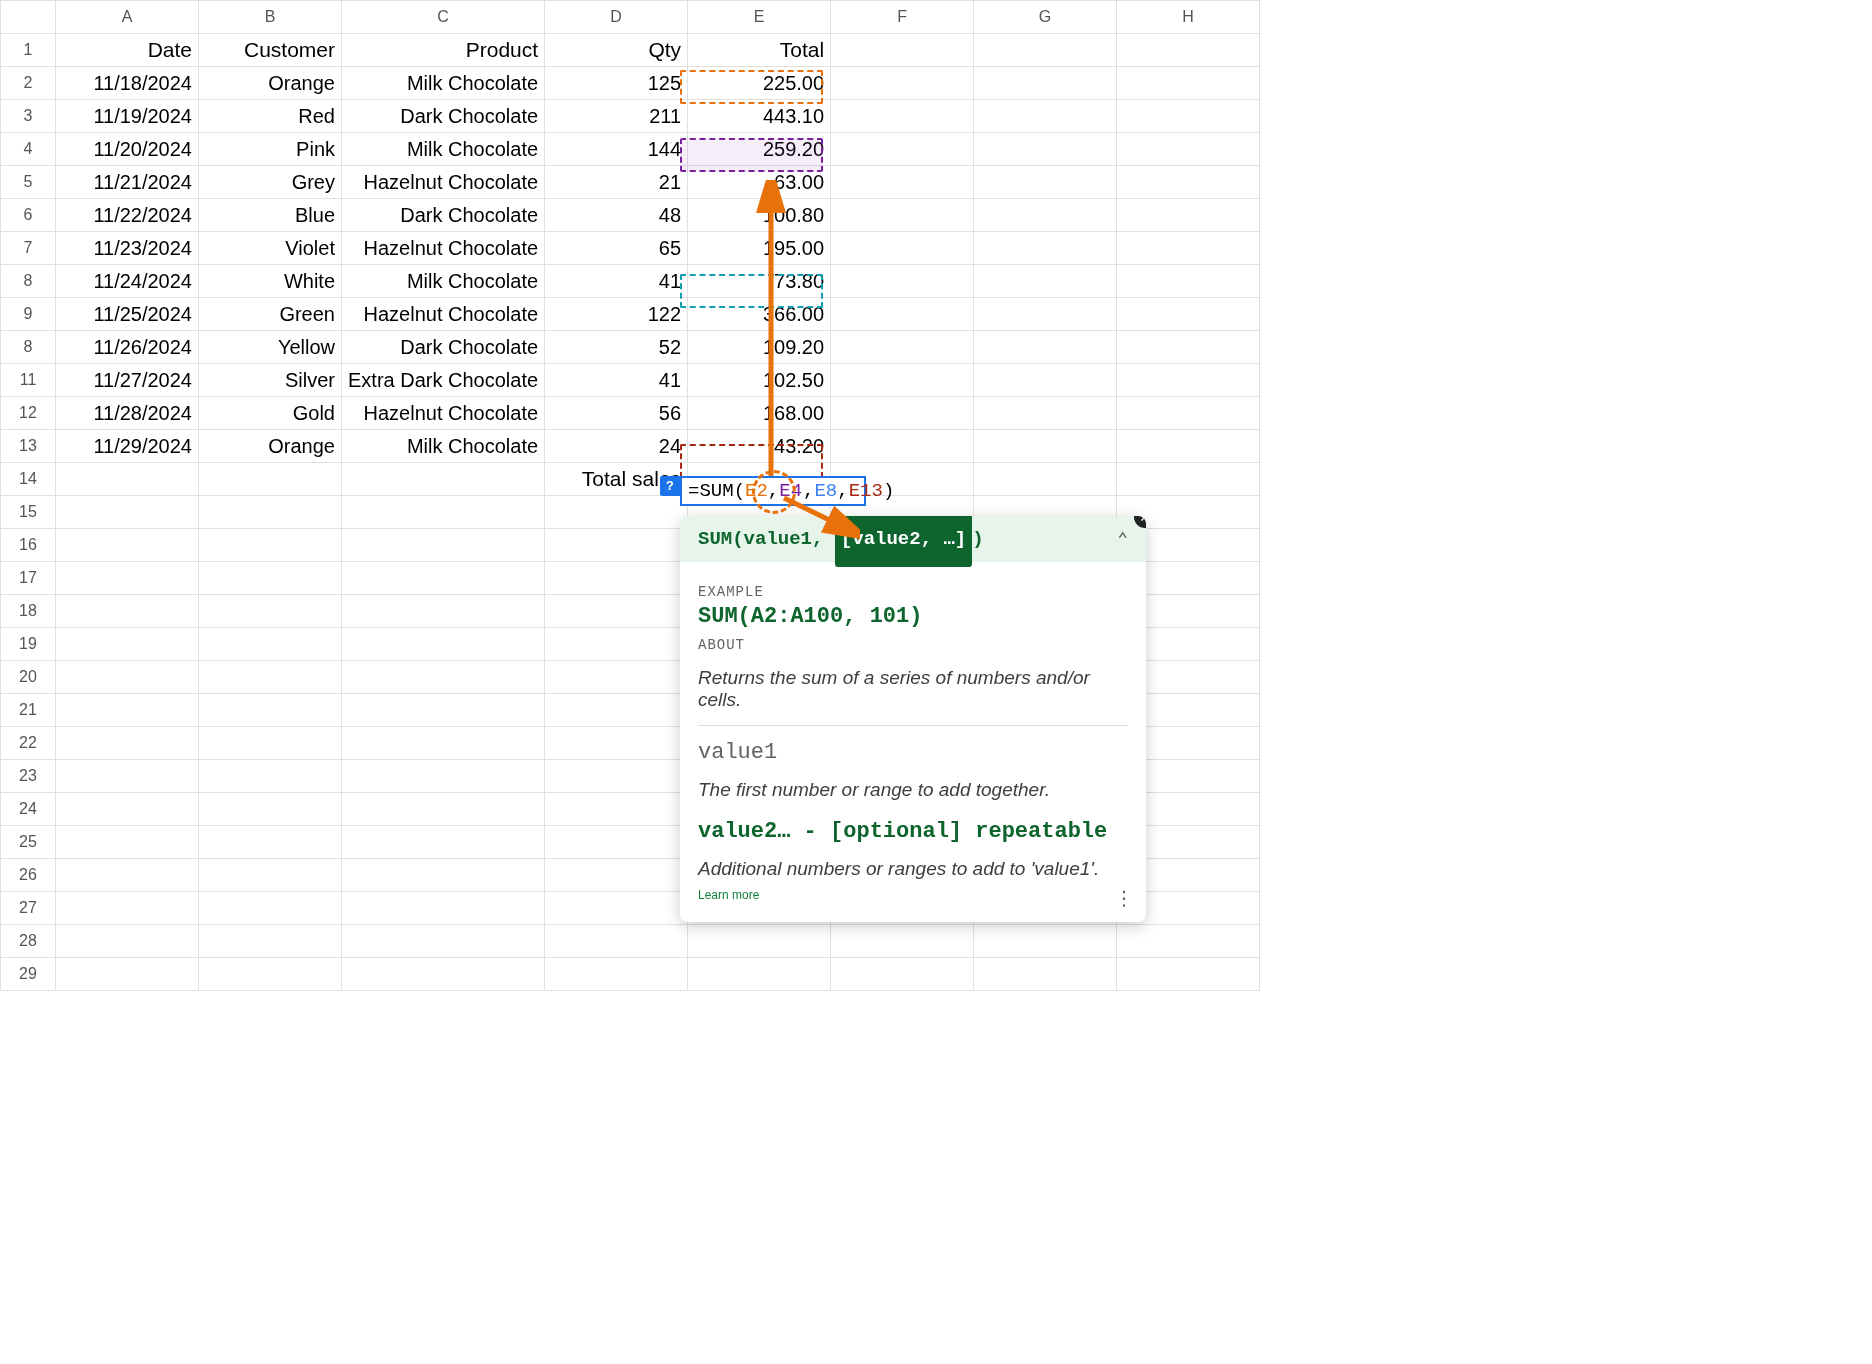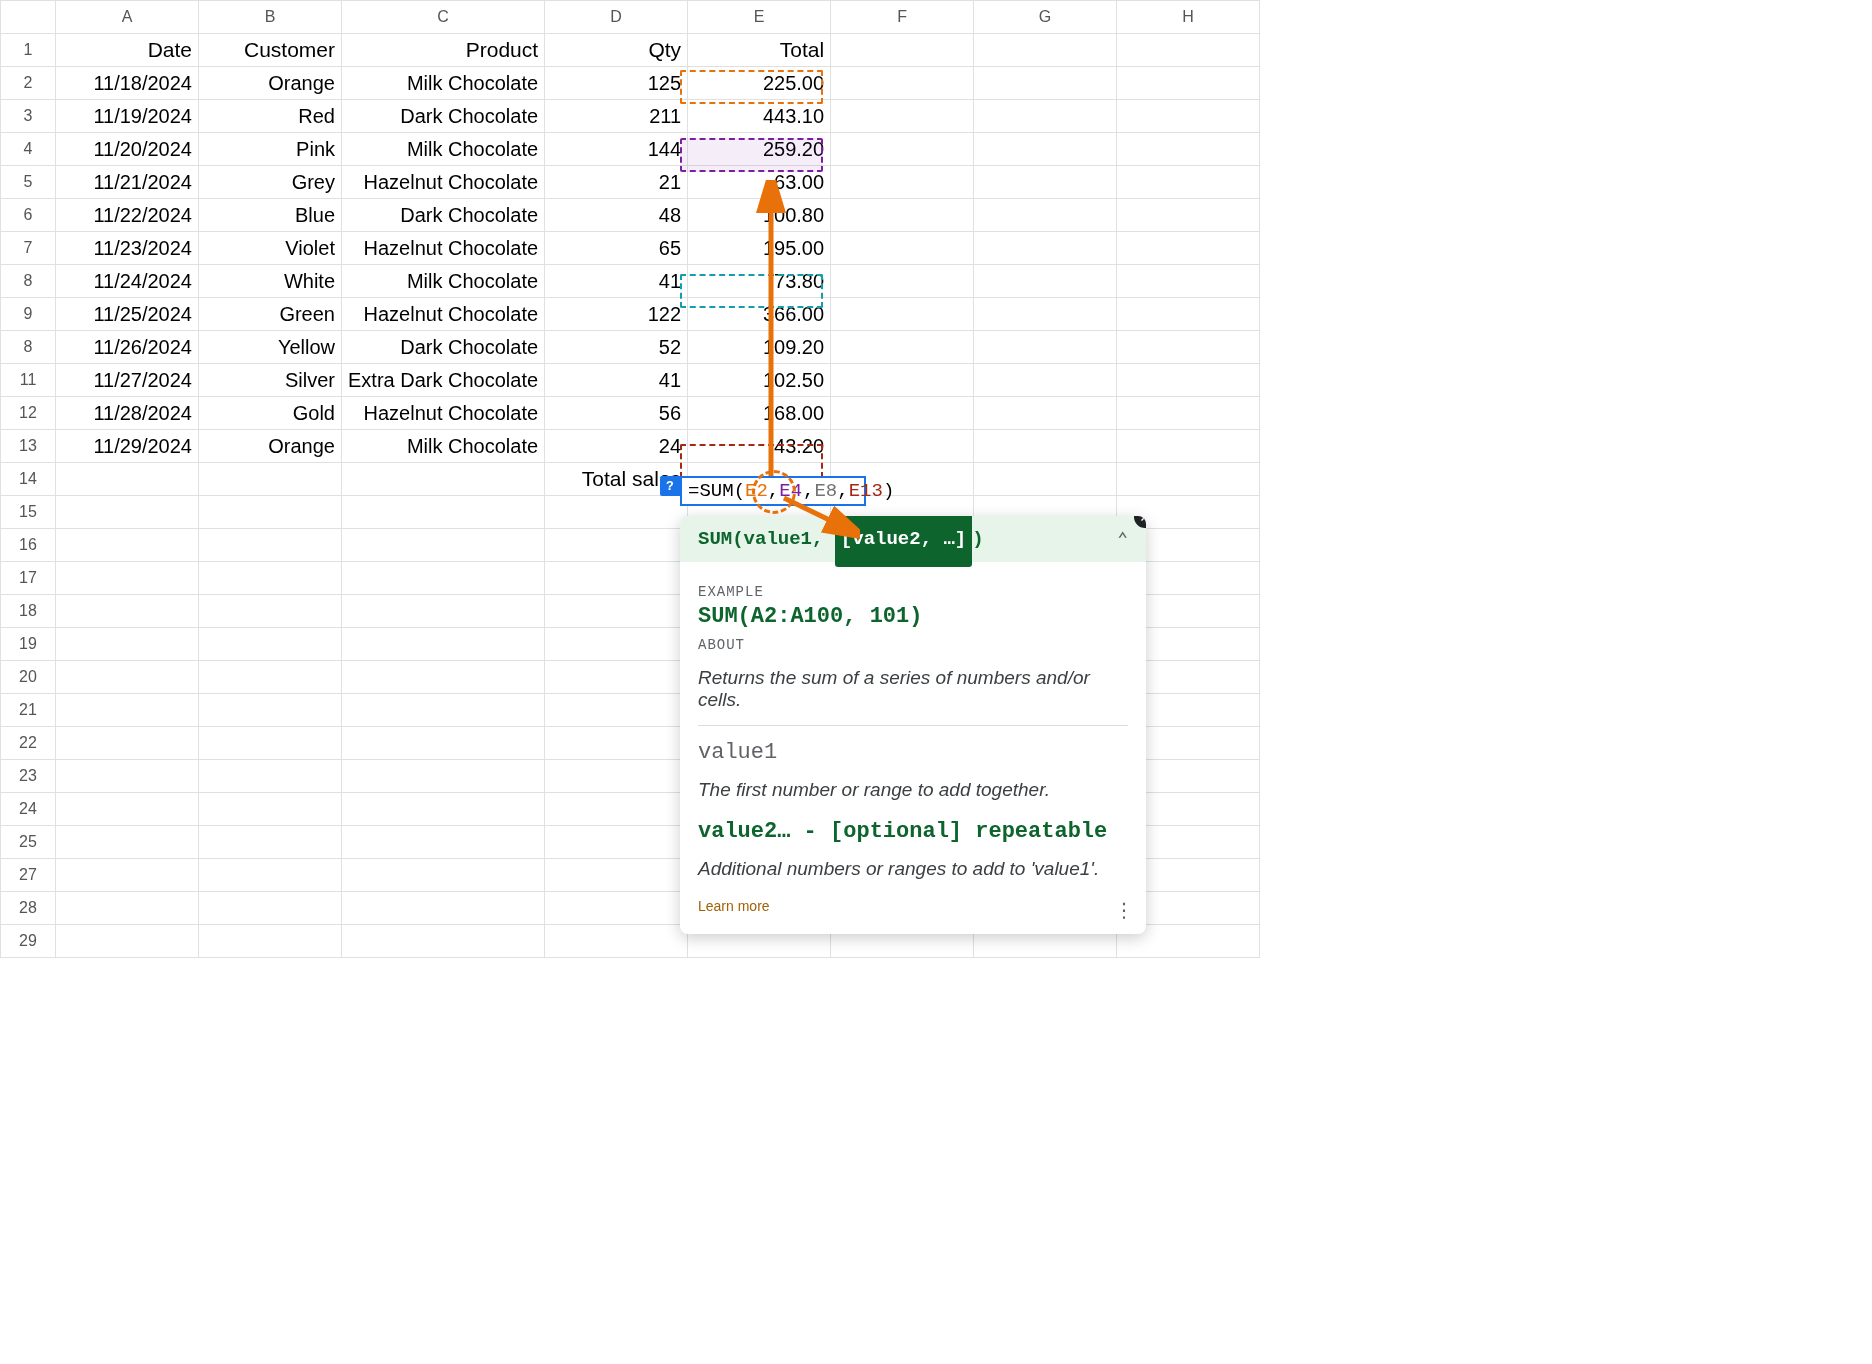--- a/index.html
+++ b/index.html
@@ -83,21 +83,21 @@
     color:#fff;
     font-size:13px;
     font-weight:bold;
     display:flex; align-items:center; justify-content:center;
     border-radius:2px 0 0 2px;
   }
   .fc-eq { color:#000; }
   .fc-fn { color:#000; }
   .fc-e2 { color:#e8710a; }
   .fc-e4 { color:#7b1fa2; }
-  .fc-e8 { color:#737373; }
+  .fc-e8 { color:#3b82f6; }
   .fc-e13{ color:#a52714; }
 
   .caret { display:inline-block; width:1px; height:20px; background:#000; vertical-align:middle; margin-left:1px;}
 
   
   .tooltip {
     position:absolute;
     width:466px;
     background:#fff;
     border-radius:8px;
@@ -121,21 +121,21 @@
     background:#0d652d;
     color:#fff;
     padding:17px 6px;
     border-radius:3px;
   }
   .tt-body { padding:14px 18px 18px 18px; }
   .tt-label { color:#5f6368; font-size:14px; letter-spacing:1px; margin-top:8px; text-transform:uppercase;font-family:Liberation Mono, monospace;}
   .tt-mono { font-family:"Consolas","Courier New",monospace; color:#0d652d; font-weight:bold; font-size:22px; margin-top:4px;}
   .tt-plain { color:#3c4043; margin-top:14px; font-size:19px;font-style:italic;}
   .tt-hr { border:none; border-top:1px solid #dadce0; margin:14px 0;}
-  .tt-link { color:#a16207; font-weight:500; margin-top:18px; display:inline-block; font-size:14px;}
+  .tt-link { color:#15803d; font-weight:500; margin-top:8px; display:inline-block; font-size:12px;}
   .tt-close {
     position:absolute;
     right:-10px; top:-10px;
     width:22px; height:22px;
     background:#202124;
     color:#fff;
     border-radius:50%;
     display:flex; align-items:center; justify-content:center;
     font-size:14px;
   }
@@ -457,20 +457,31 @@
         <td></td>
         <td></td>
         <td></td>
         <td></td>
         <td></td>
         <td></td>
         <td></td>
         <td></td>
       </tr>
       <tr>
+        <th class="rowhdr">26</th>
+        <td></td>
+        <td></td>
+        <td></td>
+        <td></td>
+        <td></td>
+        <td></td>
+        <td></td>
+        <td></td>
+      </tr>
+      <tr>
         <th class="rowhdr">27</th>
         <td></td>
         <td></td>
         <td></td>
         <td></td>
         <td></td>
         <td></td>
         <td></td>
         <td></td>
       </tr>

